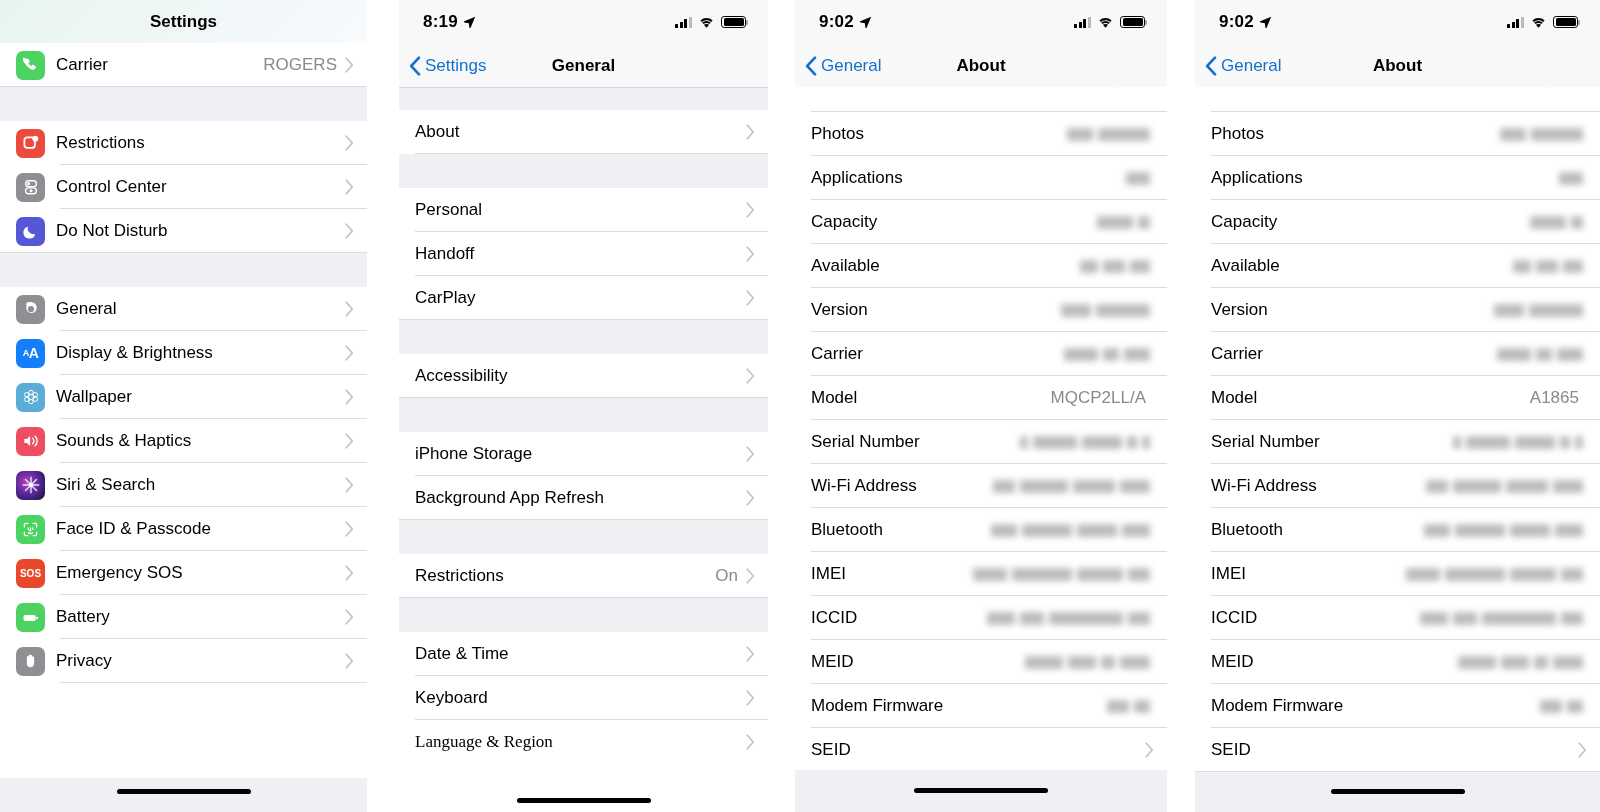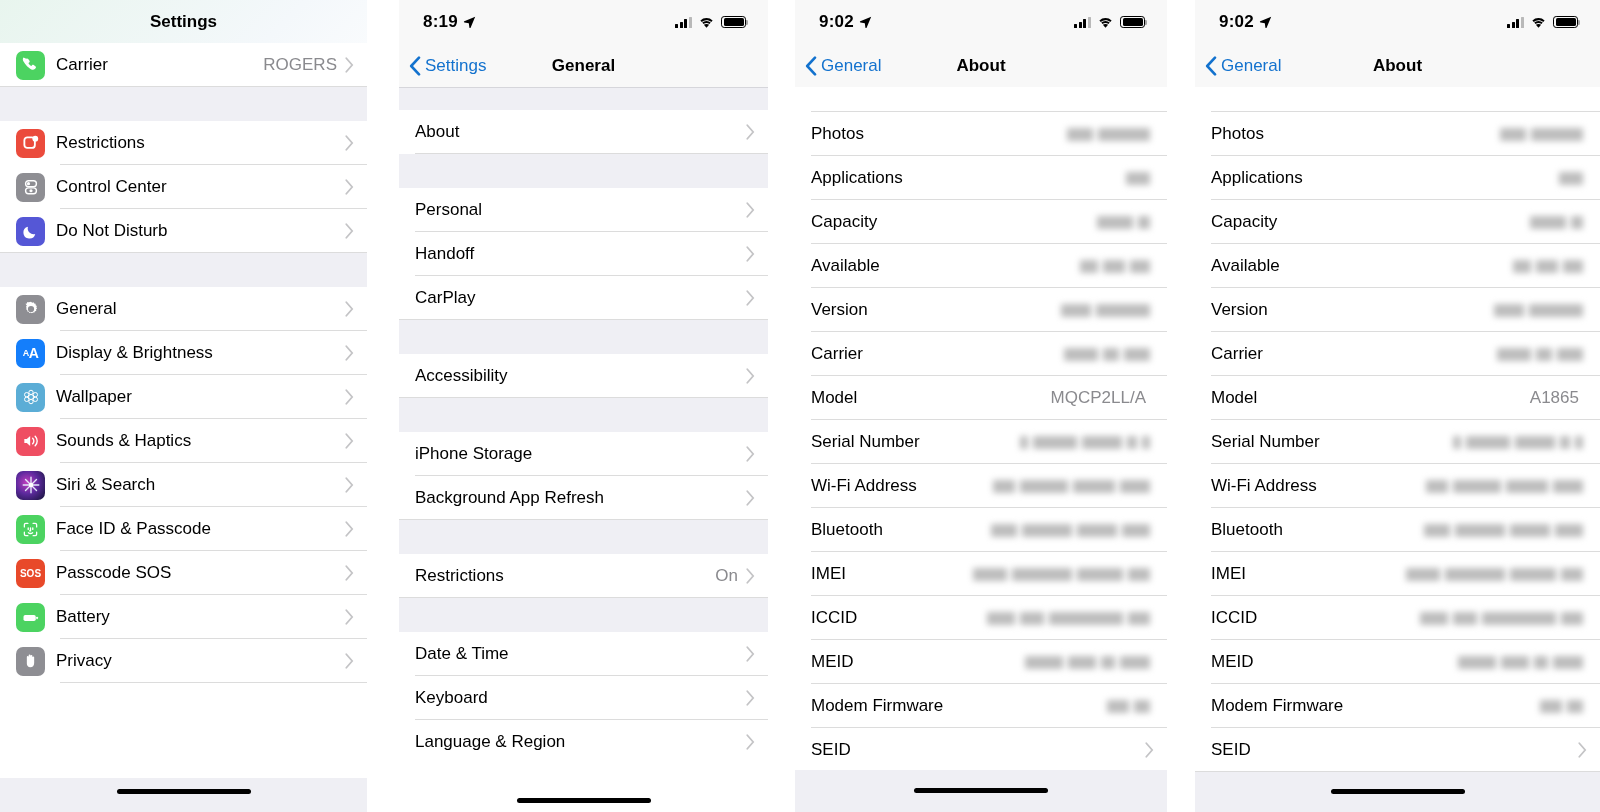--- a/index.html
+++ b/index.html
@@ -147,21 +147,21 @@
     position: absolute; left: 0; right: 0; bottom: 0;
     height: 34px;
     display: flex; align-items: center; justify-content: center;
   }
   .homebar-wrap.tint { background: #efeff4; }
   .homebar {
     width: 134px; height: 5px; border-radius: 3px; background: #000;
     margin-top: -8px;
   }
 
-  .cut-row { overflow: hidden; }
+  .cut-row { overflow: hidden; font-family: Liberation Serif, serif; }
 </style>
 </head>
 <body>
 
 <div class="screens">
 
   <div class="phone" style="width:367px">
     <div style="position:absolute;inset:0;background:linear-gradient(135deg,#e8f5ee 0%,#f4f8fb 26%,#ffffff 46%)"></div>
 
 
@@ -317,21 +317,21 @@
         </span>
         <span class="lbl">Face ID &amp; Passcode</span>
         <svg class="chev" viewBox="0 0 10 18">
             <path d="M1.4 1.4 8 9l-6.6 7.6" fill="none" stroke="#c4c4c6" stroke-width="2" stroke-linecap="round"></path>
           </svg>
         <span class="sep inset"></span>
       </div>
 
       <div class="row h44">
         <span class="appicon" style="background:#e8492a;color:#fff;font-size:10px;font-weight:bold">SOS</span>
-        <span class="lbl">Passcode SOS</span>
+        <span class="lbl">Emergency SOS</span>
         <svg class="chev" viewBox="0 0 10 18">
             <path d="M1.4 1.4 8 9l-6.6 7.6" fill="none" stroke="#c4c4c6" stroke-width="2" stroke-linecap="round"></path>
           </svg>
         <span class="sep inset"></span>
       </div>
 
       <div class="row h44">
         <span class="appicon" style="background:#4cd361">
           <svg width="21" height="21" viewBox="0 0 24 24">
               <rect x="4" y="9" width="14" height="7" rx="2" fill="#fff"></rect>

